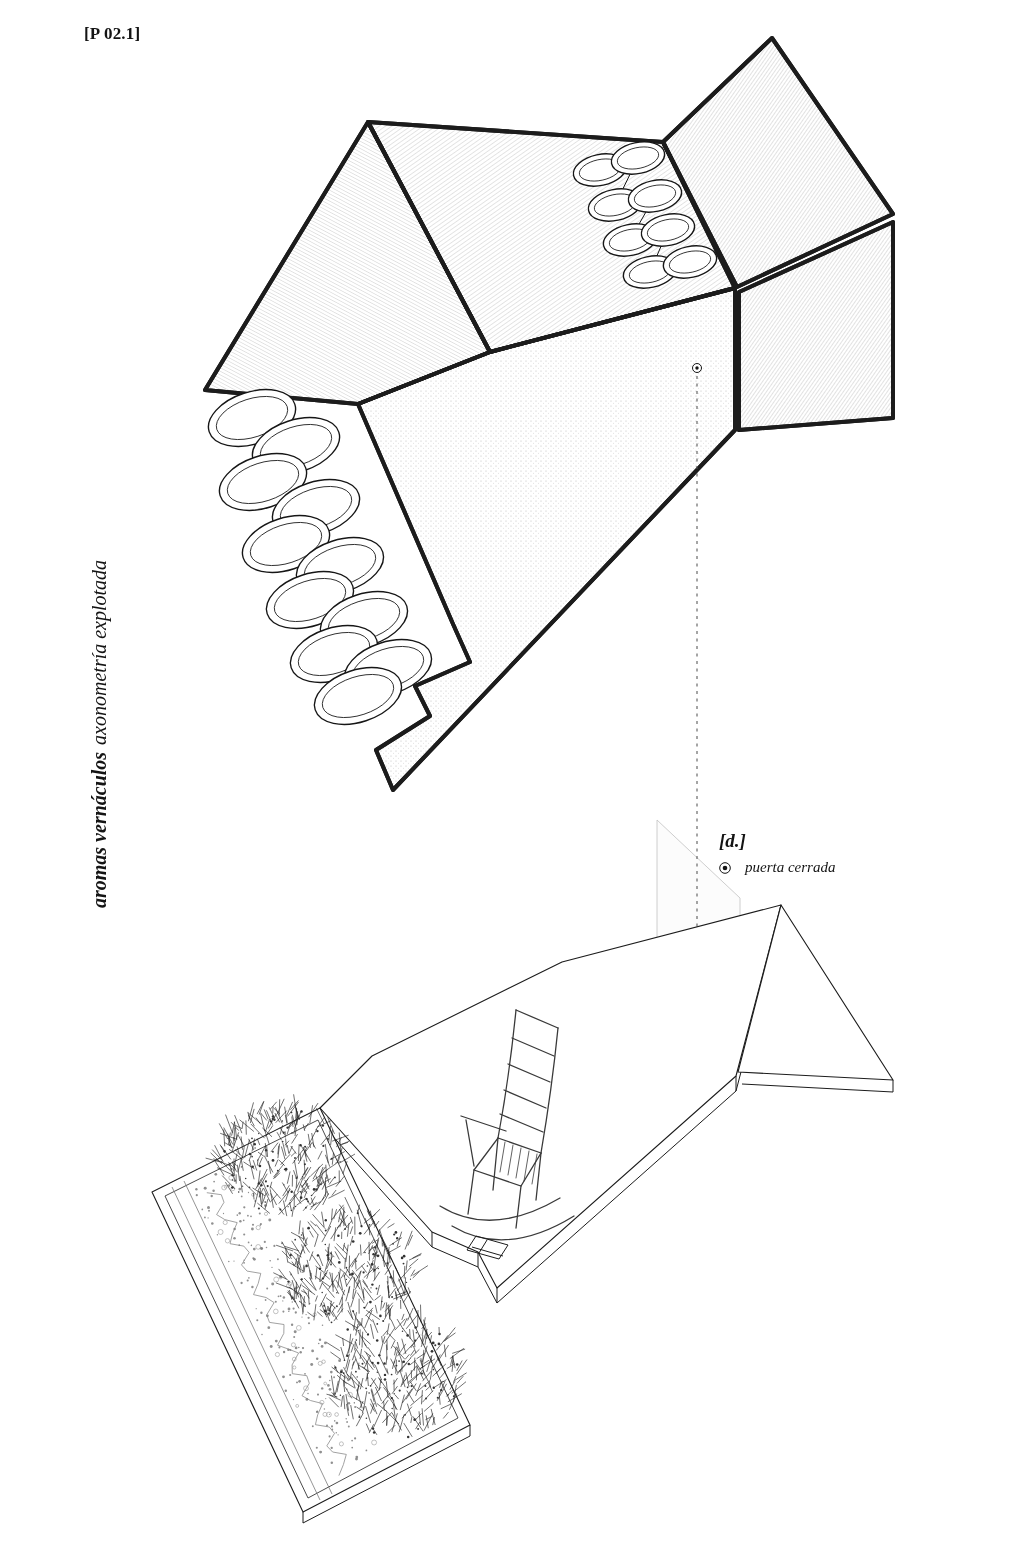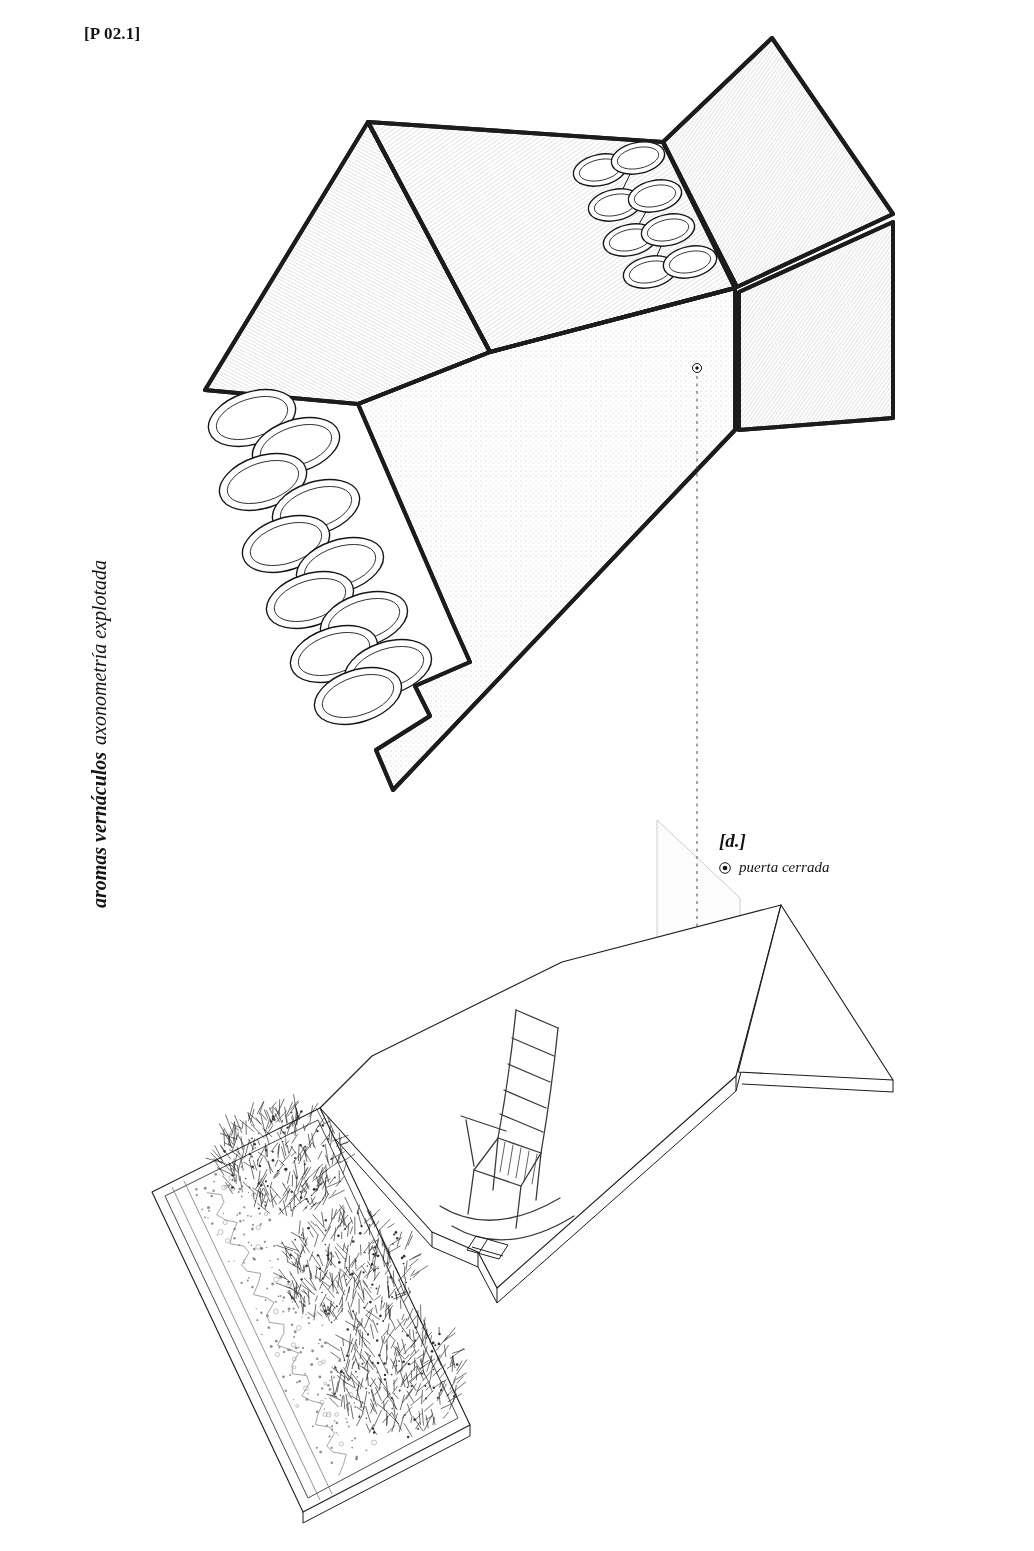--- a/index.html
+++ b/index.html
@@ -17,21 +17,21 @@
     white-space:nowrap; font-size:20px;
   }
   #side-title .b{font-weight:700; font-style:italic;}
   #side-title .r{font-style:italic; margin-left:7px;}
   #annotation-label{
     position:absolute; left:719px; top:830px;
     font-size:19px; font-style:italic; font-weight:600;
   }
   #legend-row{
     position:absolute; left:718px; top:859px;
-    display:flex; align-items:center; gap:7px;
+    display:flex; align-items:center; gap:13px;
     font-size:15px; font-style:italic;
   }
   svg#ax{position:absolute; left:0; top:0;}
   .face{stroke:#1c1c1c; stroke-width:4; stroke-linejoin:round;}
   .edge{stroke:#1c1c1c; stroke-width:1.1; fill:#ffffff; stroke-linejoin:round;}
   .thin{stroke:#1c1c1c; stroke-width:1; fill:none;}
   .faint{stroke:#c2c2c2; stroke-width:0.8; fill:rgba(246,246,246,0.35);}
   .dash{stroke:#4a4a4a; stroke-width:1; stroke-dasharray:3 4.5; fill:none;}
   .chair{stroke:#3a3a3a; stroke-width:1.3; fill:none; stroke-linecap:round;}
 </style>

